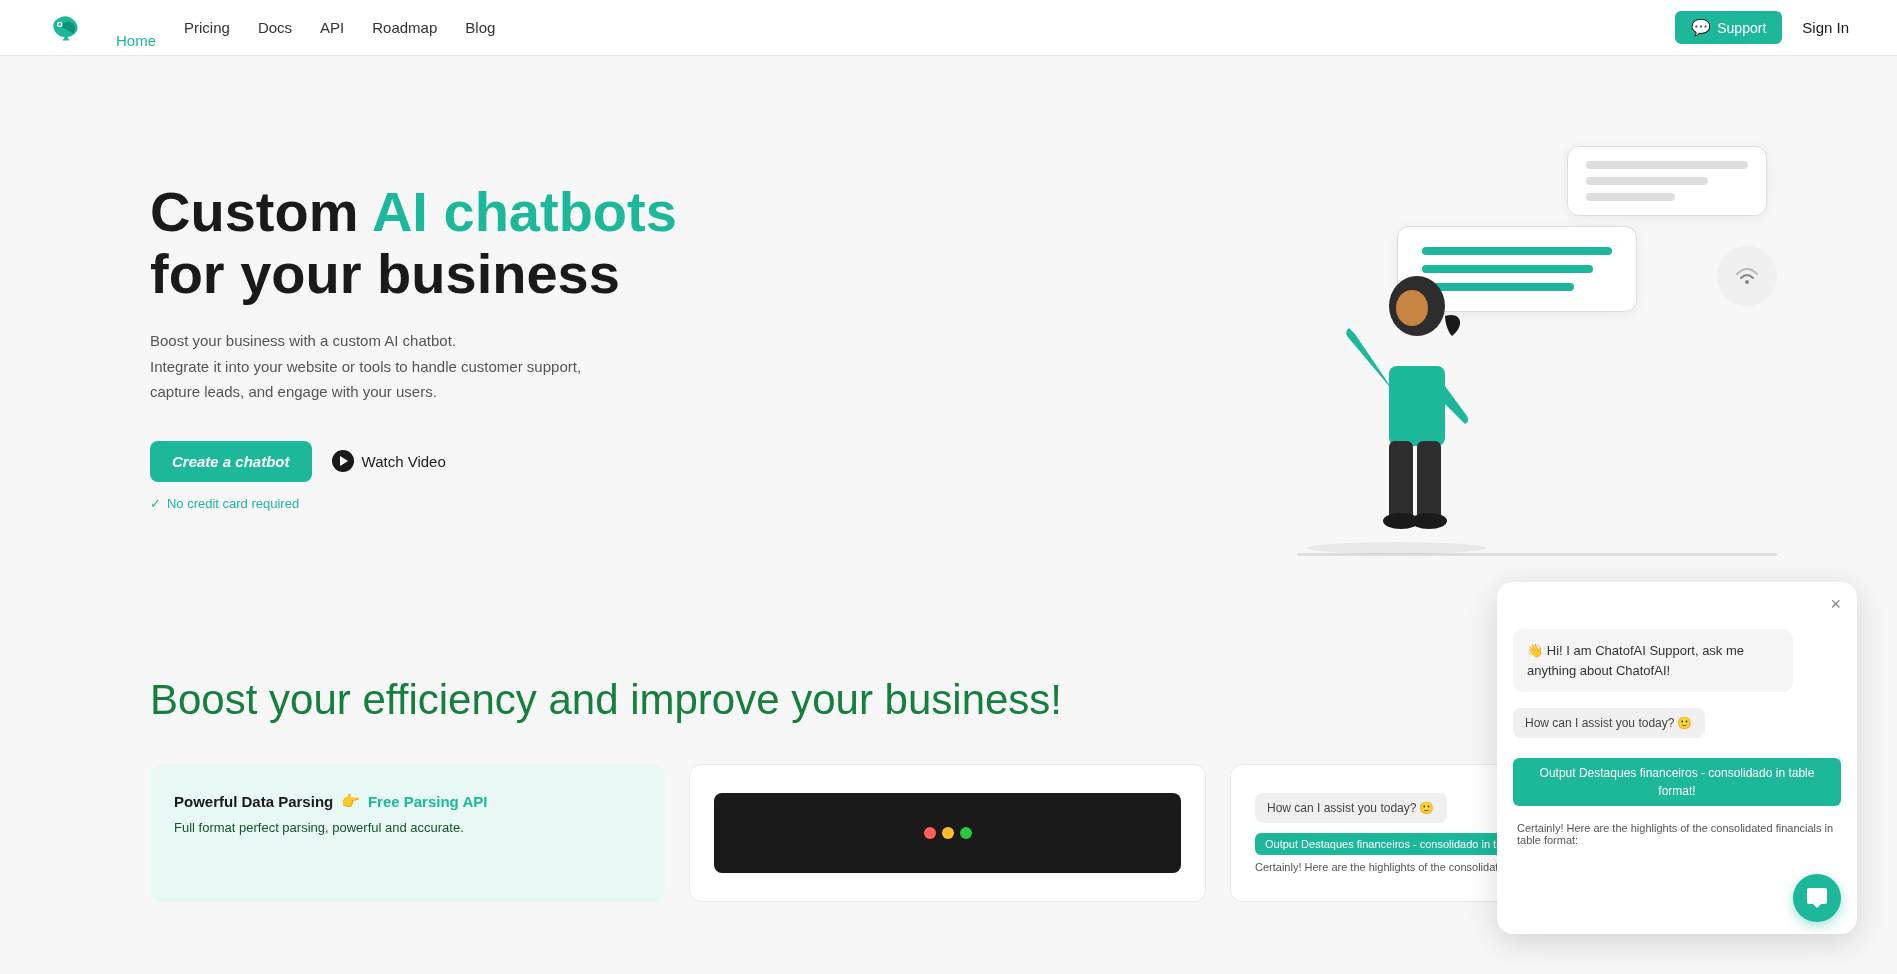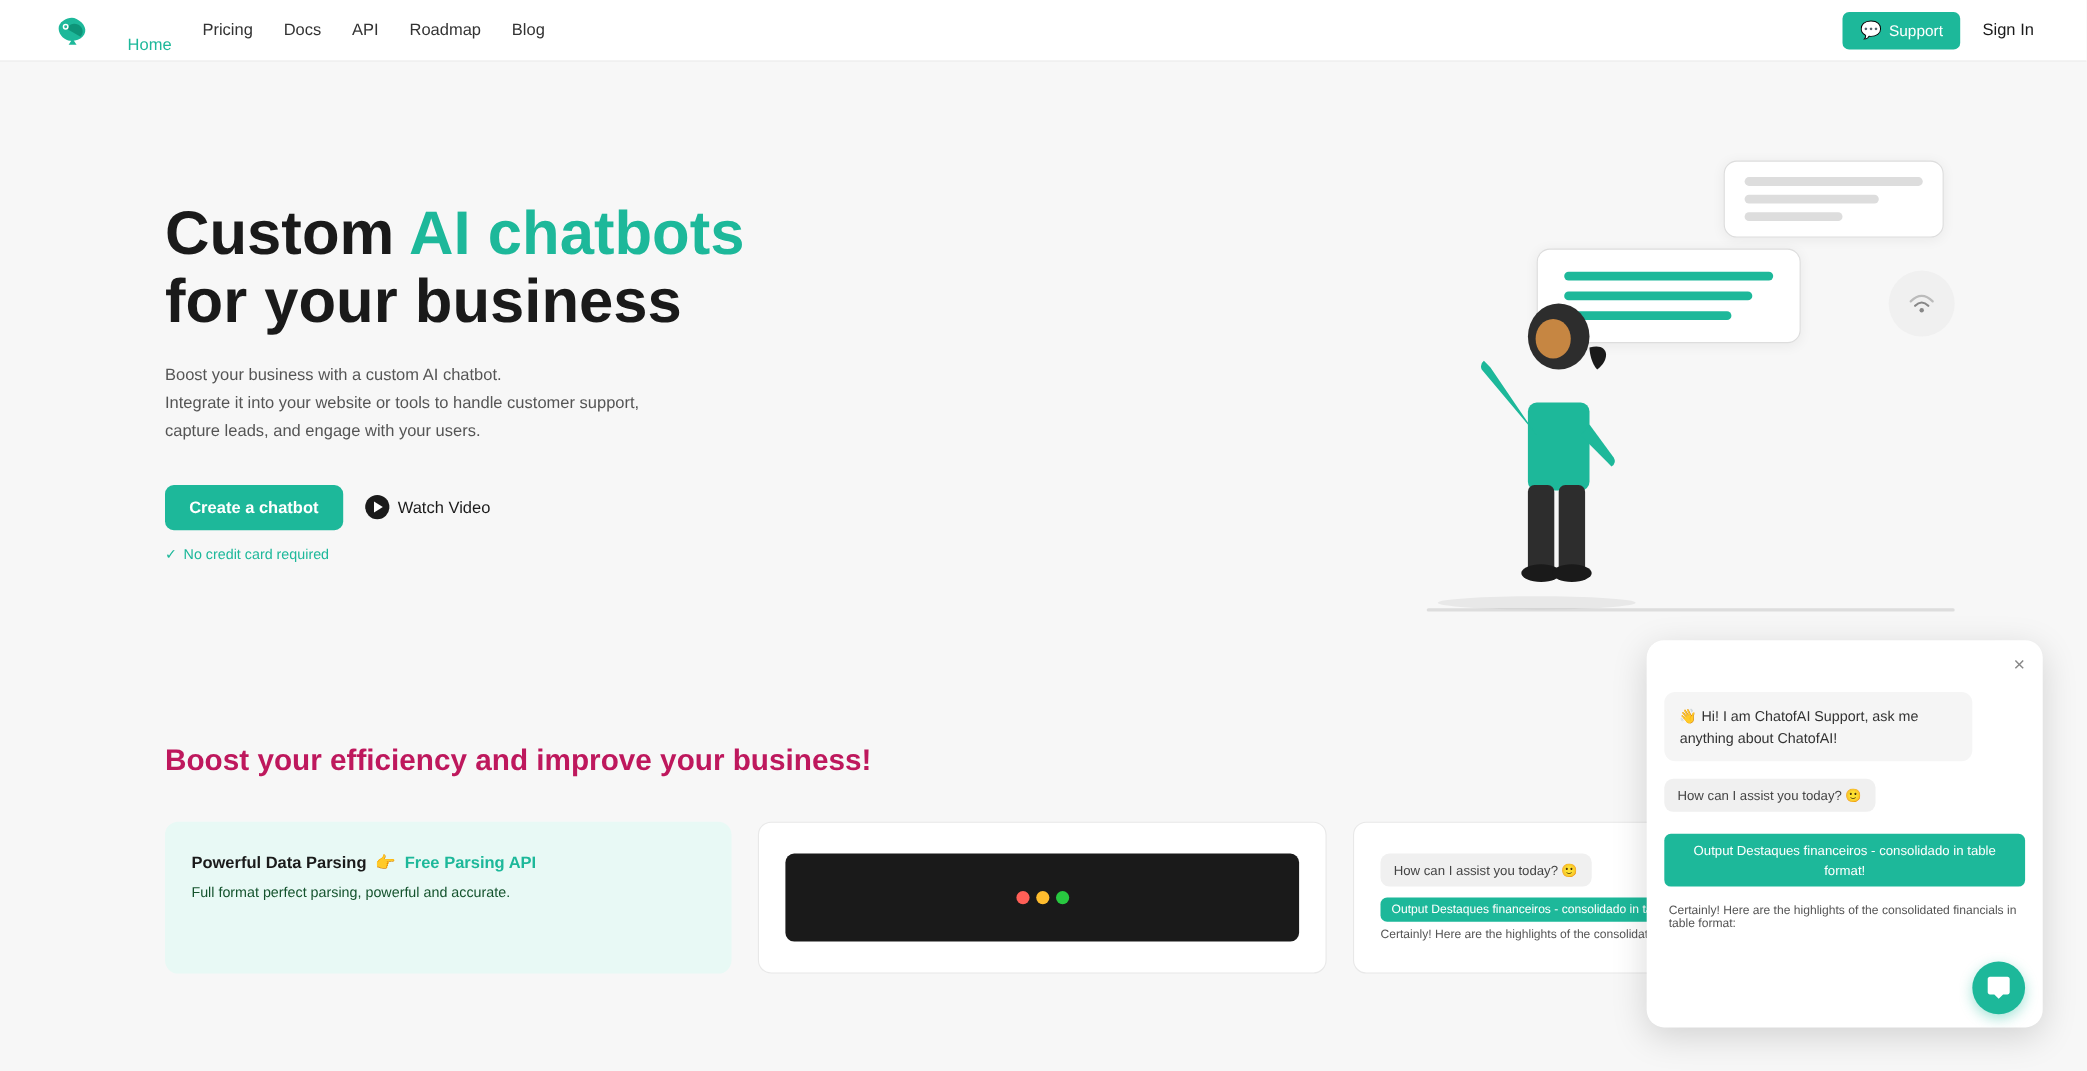--- a/index.html
+++ b/index.html
@@ -32,21 +32,21 @@
       padding: 80px 120px 60px 150px; min-height: 540px; background: #f7f7f7;
       overflow: hidden;
     }
     .hero-content { max-width: 560px; }
     .hero-title { font-size: 56px; font-weight: 800; line-height: 1.1; margin-bottom: 24px; }
     .hero-title .highlight { color: #1db89a; text-align: center; }
     .hero-subtitle { font-size: 15px; color: #555; line-height: 1.7; margin-bottom: 36px; }
     .hero-actions { display: flex; align-items: center; gap: 20px; margin-bottom: 14px; }
     .create-btn {
       background: #1db89a; color: #fff; border: none; border-radius: 8px;
-      padding: 12px 22px; font-size: 15px; font-weight: 600; cursor: pointer;
+      padding: 12px 22px; font-size: 15px; font-weight: 600; cursor: pointer; font-style: italic;
     }
     .watch-video-btn {
       display: flex; align-items: center; gap: 8px;
       background: none; border: none; font-size: 15px; font-weight: 400;
       color: #1a1a1a; cursor: pointer;
     }
     .play-icon {
       width: 22px; height: 22px; background: #1a1a1a; border-radius: 50%;
       display: flex; align-items: center; justify-content: center;
     }
@@ -96,21 +96,21 @@
       position: absolute; top: 100px; right: 10px;
       width: 60px; height: 60px; background: #f0f0f0; border-radius: 50%;
       display: flex; align-items: center; justify-content: center; font-size: 24px;
     }
 
     
     .section2 {
       padding: 60px 150px 40px; background: #f7f7f7;
     }
     .section2-title {
-      font-size: 27px; font-weight: 700; color: #be185d; margin-bottom: 40px;
+      font-size: 42px; font-weight: 400; color: #15803d; margin-bottom: 40px;
     }
 
     
     .feature-cards { display: flex; gap: 24px; }
     .feature-card {
       background: #fff; border-radius: 12px; padding: 28px 24px;
       flex: 1; min-height: 120px; border: 1px solid #e8e8e8;
     }
     .feature-card.teal-light { background: #e8f9f5; border: none; }
     .feature-card-title { font-size: 15px; font-weight: 700; margin-bottom: 8px; display: flex; align-items: flex-end; gap: 8px; }

